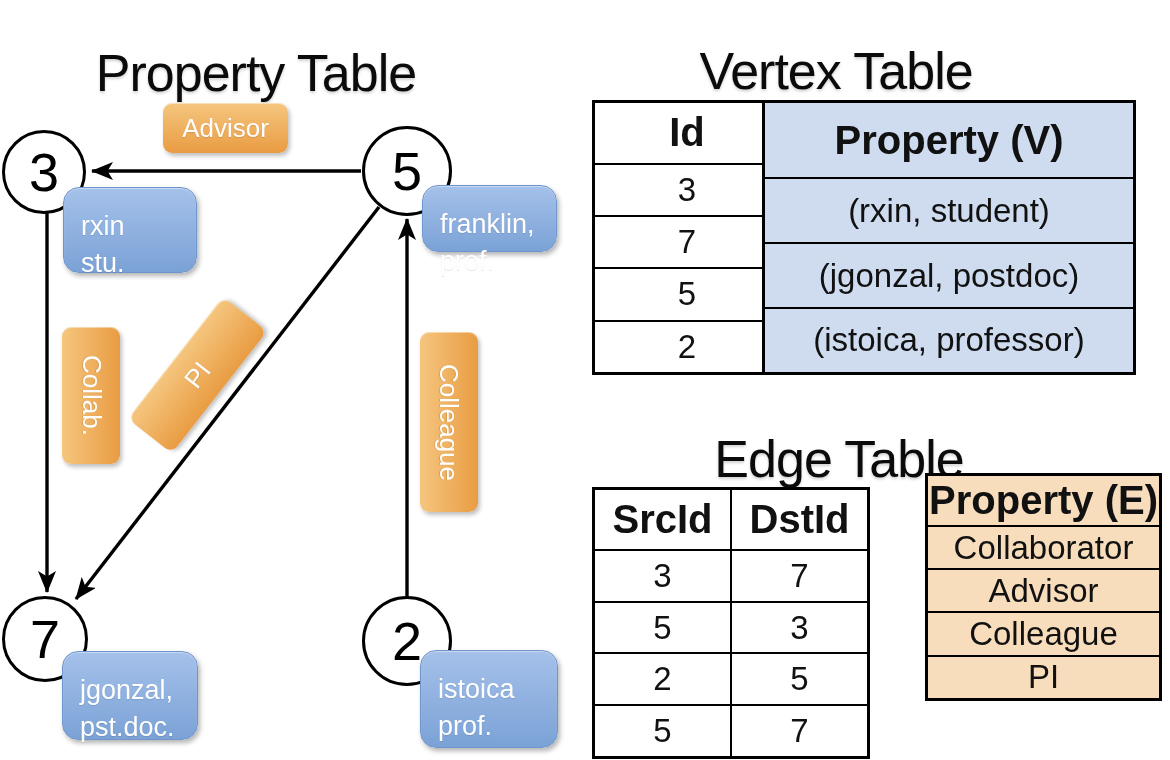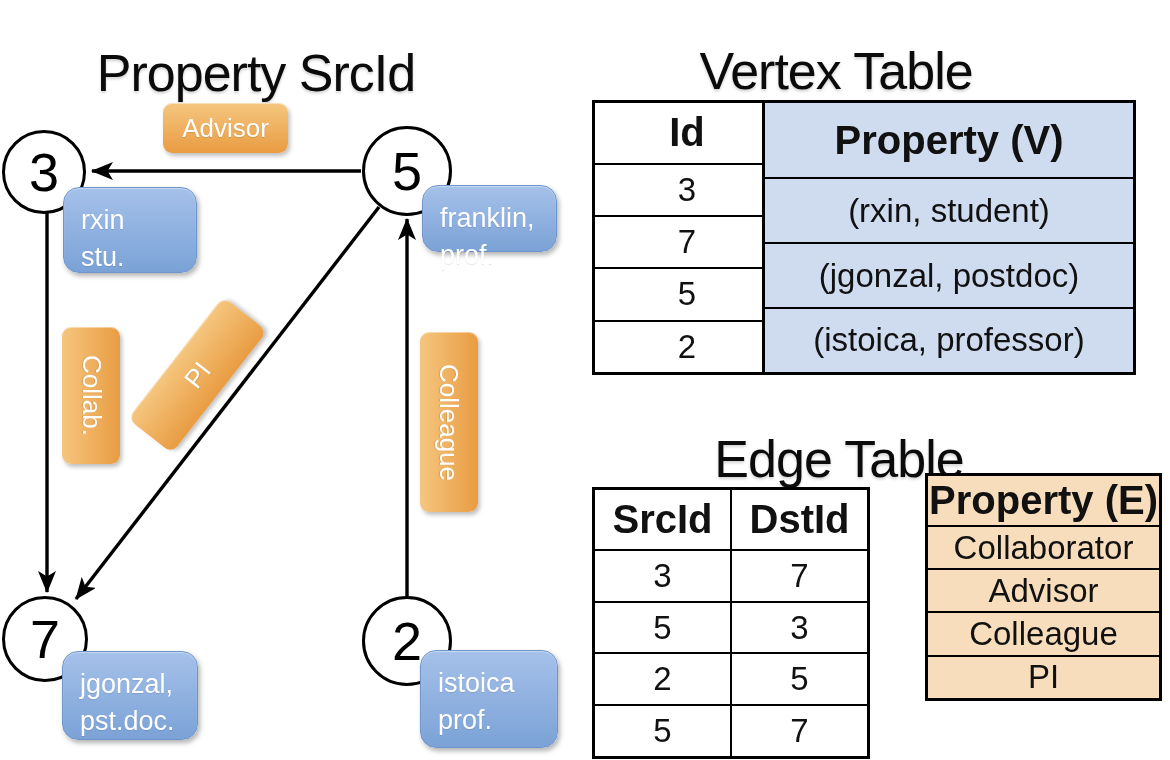--- a/index.html
+++ b/index.html
@@ -47,21 +47,21 @@
   #advisor-label{left:163px;top:103px;width:125px;height:50px;}
   #collab-label{left:62px;top:327px;width:58px;height:137px;}
   #colleague-label{left:420px;top:332px;width:58px;height:180px;}
   #pi-label{left:120px;top:347px;width:155px;height:56px;transform:rotate(-52deg);}
 
   
   .bcard{
     position:absolute;z-index:3;color:#fff;font-size:27px;line-height:37px;
     background:linear-gradient(180deg,var(--blue-top,#a5c1ea),var(--blue-bottom,#7ba2d6));
     border:1px solid #6f96cc;border-radius:16px;box-sizing:border-box;
-    padding:14px 0 0 17px;
+    padding:20px 0 0 17px;
     box-shadow:2px 3px 5px rgba(0,0,0,0.3), inset 0 1px 1px rgba(255,255,255,0.4);
     text-shadow:0 1px 1px rgba(0,0,0,0.1);
   }
   .bcard div{white-space:nowrap;}
   #rxin-card{left:63px;top:187px;width:134px;height:86px;}
   #franklin-card{left:422px;top:185px;width:135px;height:67px;}
   #jgonzal-card{left:62px;top:651px;width:136px;height:89px;}
   #istoica-card{left:420px;top:650px;width:138px;height:98px;}
 
   
@@ -79,21 +79,21 @@
   #vt-prop th,#vt-prop td{background:var(--table-blue,#cfdcf0);}
   #et-ids{left:592px;top:487px;width:278px;height:272px;}
   #et-prop{left:925px;top:473px;width:237px;height:228px;}
   #et-prop th,#et-prop td{background:var(--table-tan,#f7ddbc);}
 </style>
 </head>
 <body>
 
 <div class="slide">
 
-  <h1 class="title graph-title">Property SrcId</h1>
+  <h1 class="title graph-title">Property Table</h1>
 
   <svg class="edges" viewBox="0 0 585 760">
     <defs>
       <marker id="arrow" viewBox="0 0 24 18" markerWidth="24" markerHeight="18" refX="21" refY="9" orient="auto" markerUnits="userSpaceOnUse">
         <path d="M0,0 L22,9 L0,18 L5.5,9 Z"></path>
       </marker>
     </defs>
     <line x1="361" y1="171" x2="92" y2="171" marker-end="url(#arrow)"></line>
     <line x1="47" y1="213" x2="47" y2="592" marker-end="url(#arrow)"></line>
     <line x1="379" y1="207" x2="76" y2="599" marker-end="url(#arrow)"></line>

